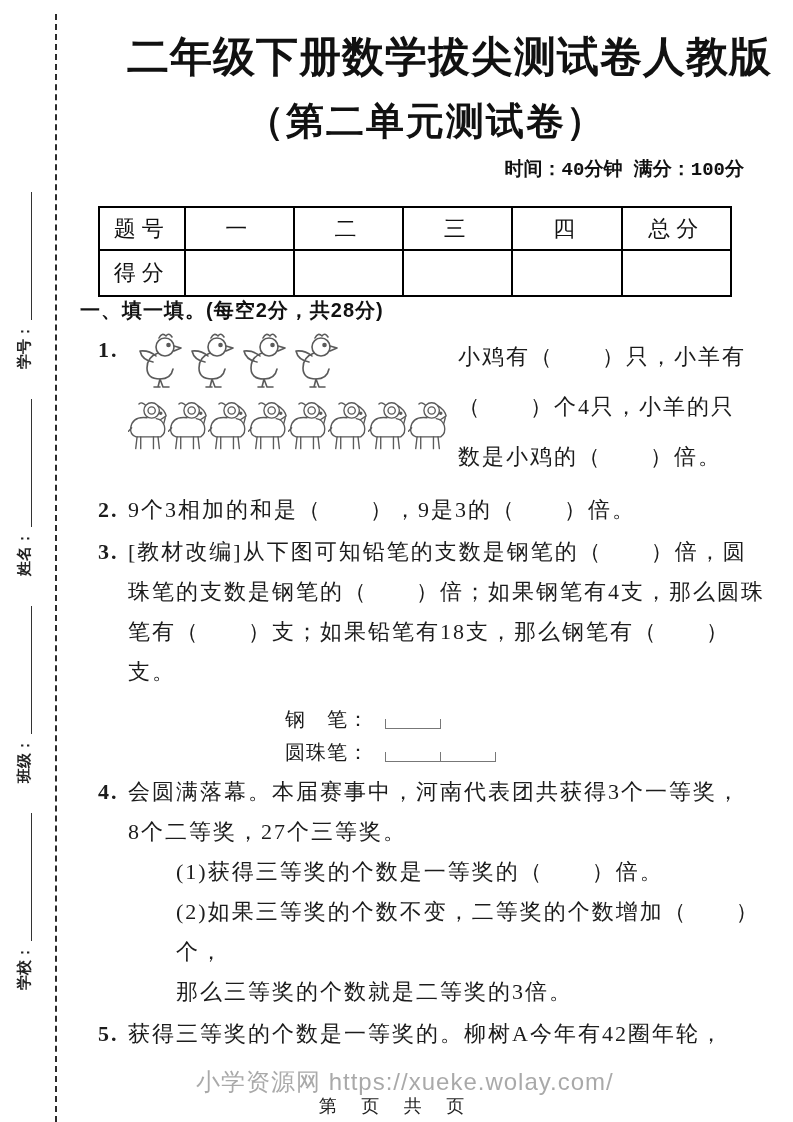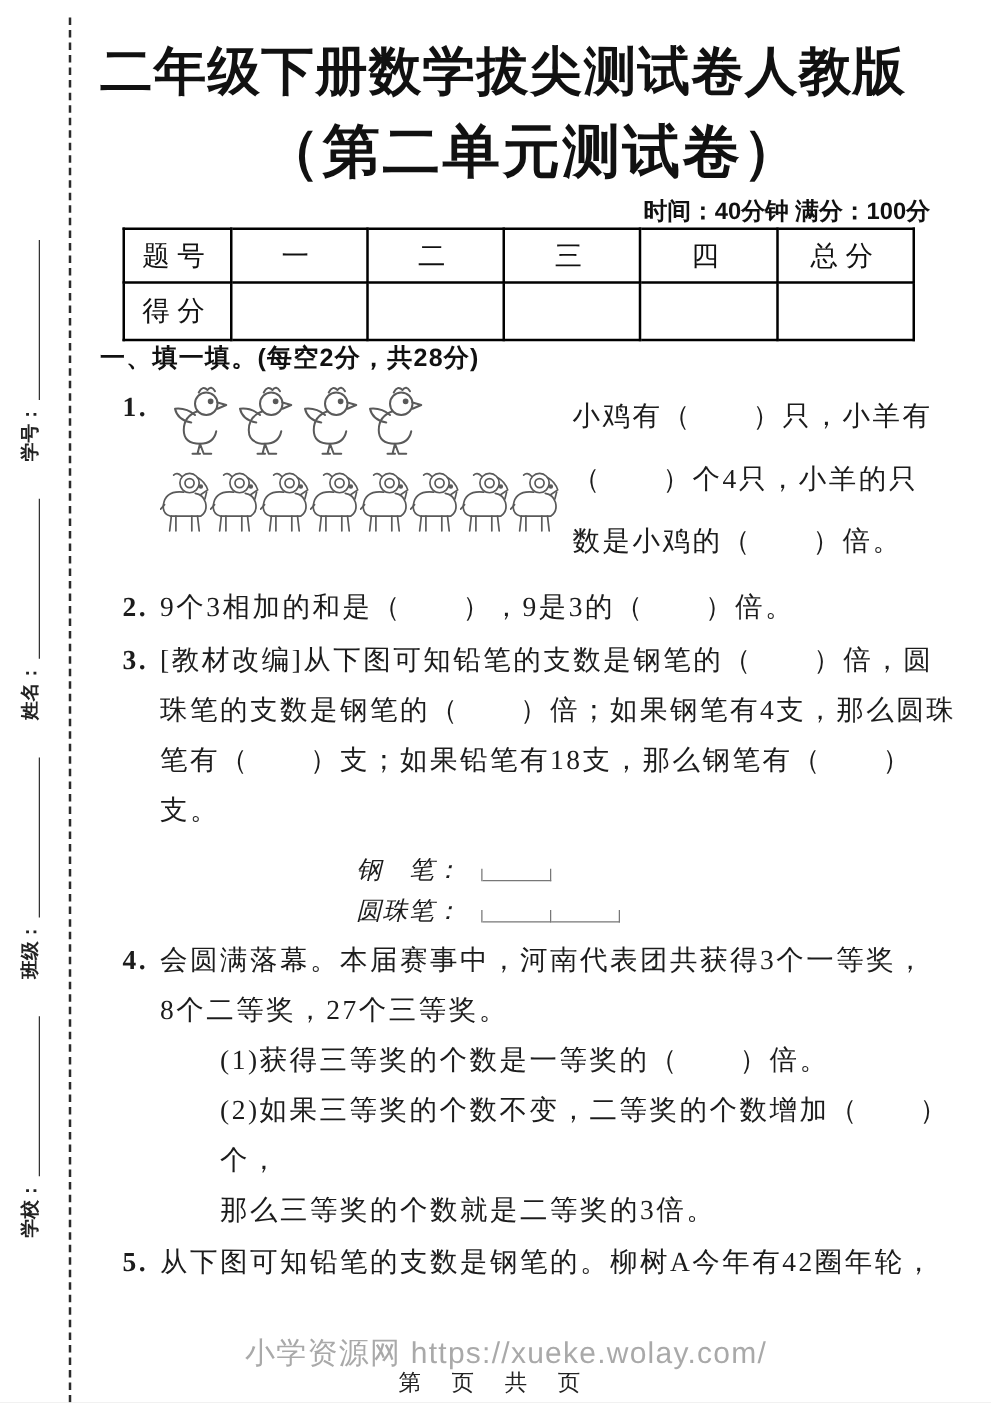--- a/index.html
+++ b/index.html
@@ -15,28 +15,28 @@
   .margin-rotated {
     position:absolute; left:8px; top:990px; width:950px; height:32px;
     transform-origin:0 0; transform:rotate(-90deg);
     font-size:15px; font-weight:bold; color:#222; white-space:nowrap;
     display:flex; align-items:center; gap:4px;
   }
   .m-blank { display:inline-block; width:128px; height:16px;
     border-bottom:1.5px solid #333; margin-right:26px; }
   
   .content { position:absolute; left:80px; top:28px; width:692px; }
-  .title { font-size:42px; font-weight:bold; text-align:left;
+  .title { font-size:42px; font-weight:bold; text-align:right;
     letter-spacing:1px; line-height:58px; color:#111; }
-  .subtitle { font-size:46px; font-weight:bold; text-align:center;
+  .subtitle { font-size:38px; font-weight:bold; text-align:center;
     letter-spacing:2px; line-height:50px; margin-top:10px; color:#111; }
   .meta { text-align:right; font-size:19px; font-weight:bold;
-    margin-top:10px; padding-right:28px; color:#111; }
-  
-  table.score { border-collapse:collapse; width:634px; margin:0 0 0 18px;border-radius:26px; }
+    margin-top:10px; padding-right:28px; color:#111;font-family:Liberation Mono, monospace; }
+  
+  table.score { border-collapse:collapse; width:634px; margin:24px 0 0 18px;border-radius:26px; }
   table.score td { border:2.5px solid #000; text-align:center;
     font-size:22px; letter-spacing:6px; color:#111; }
   table.score tr:nth-child(1) td { height:43px; }
   table.score tr:nth-child(2) td { height:46px; }
   td.firstcol { width:86px; }
   td.qcol { width:110px; }
   
   .sec-heading { margin-top:0; font-size:20px; font-weight:bold;
     letter-spacing:1px; color:#111; }
   .q { display:flex; margin-left:18px;
@@ -45,21 +45,21 @@
   .qnum { font-weight:bold; flex:none; width:30px;
     font-family:"Liberation Serif", serif; }
   .qtext { flex:1; }
   
   .q1 { margin-top:6px; }
   .q1-visual { width:330px; flex:none; }
   .chick-row { display:flex; gap:6px; padding-left:10px; height:64px; }
   .ram-row { display:flex; gap:0px; height:60px; margin-top:2px; }
   .q1-text { flex:1; line-height:50px; padding-top:2px; }
   
-  .diagram { margin:8px 0 6px 205px; font-family:"Liberation Serif", serif;font-style:italic; }
+  .diagram { margin:8px 0 6px 205px; font-family:"Liberation Serif", serif; }
   .drow { display:flex; align-items:flex-end; height:33px; }
   .dlabel { width:100px; font-size:20px; letter-spacing:1px; color:#1c1c1c; }
   .bracket { display:flex; border-left:1.5px solid #777; height:10px; margin-bottom:4px; }
   .seg { width:55px; border-bottom:1.5px solid #777; border-right:1.5px solid #777; height:10px; }
   
   .watermark { position:absolute; left:196px; top:1066px; font-size:24px;
     color:#9b9b9b; letter-spacing:1px; opacity:.85;
     font-family:"Liberation Sans", sans-serif; white-space:nowrap; }
   .footer { position:absolute; left:0; right:0; bottom:4px; text-align:center;
     font-size:18px; letter-spacing:10px; color:#222;
@@ -326,21 +326,21 @@
         <div class="sub2cont">
           <div>(2)如果三等奖的个数不变，二等奖的个数增加（　　）个，</div>
           <div>那么三等奖的个数就是二等奖的3倍。</div>
         </div>
       </div>
     </div>
 
     <div class="q mt2">
       <span class="qnum">5.</span>
       <div class="qtext">
-        <div>从下图可知铅笔的支数是钢笔的。柳树A今年有42圈年轮，</div>
+        <div>获得三等奖的个数是一等奖的。柳树A今年有42圈年轮，</div>
 
       </div>
     </div>
 
   </div>
 
   <div class="watermark">小学资源网 https://xueke.wolay.com/</div>
   <div class="footer">第 页 共 页</div>
 </div>
 

